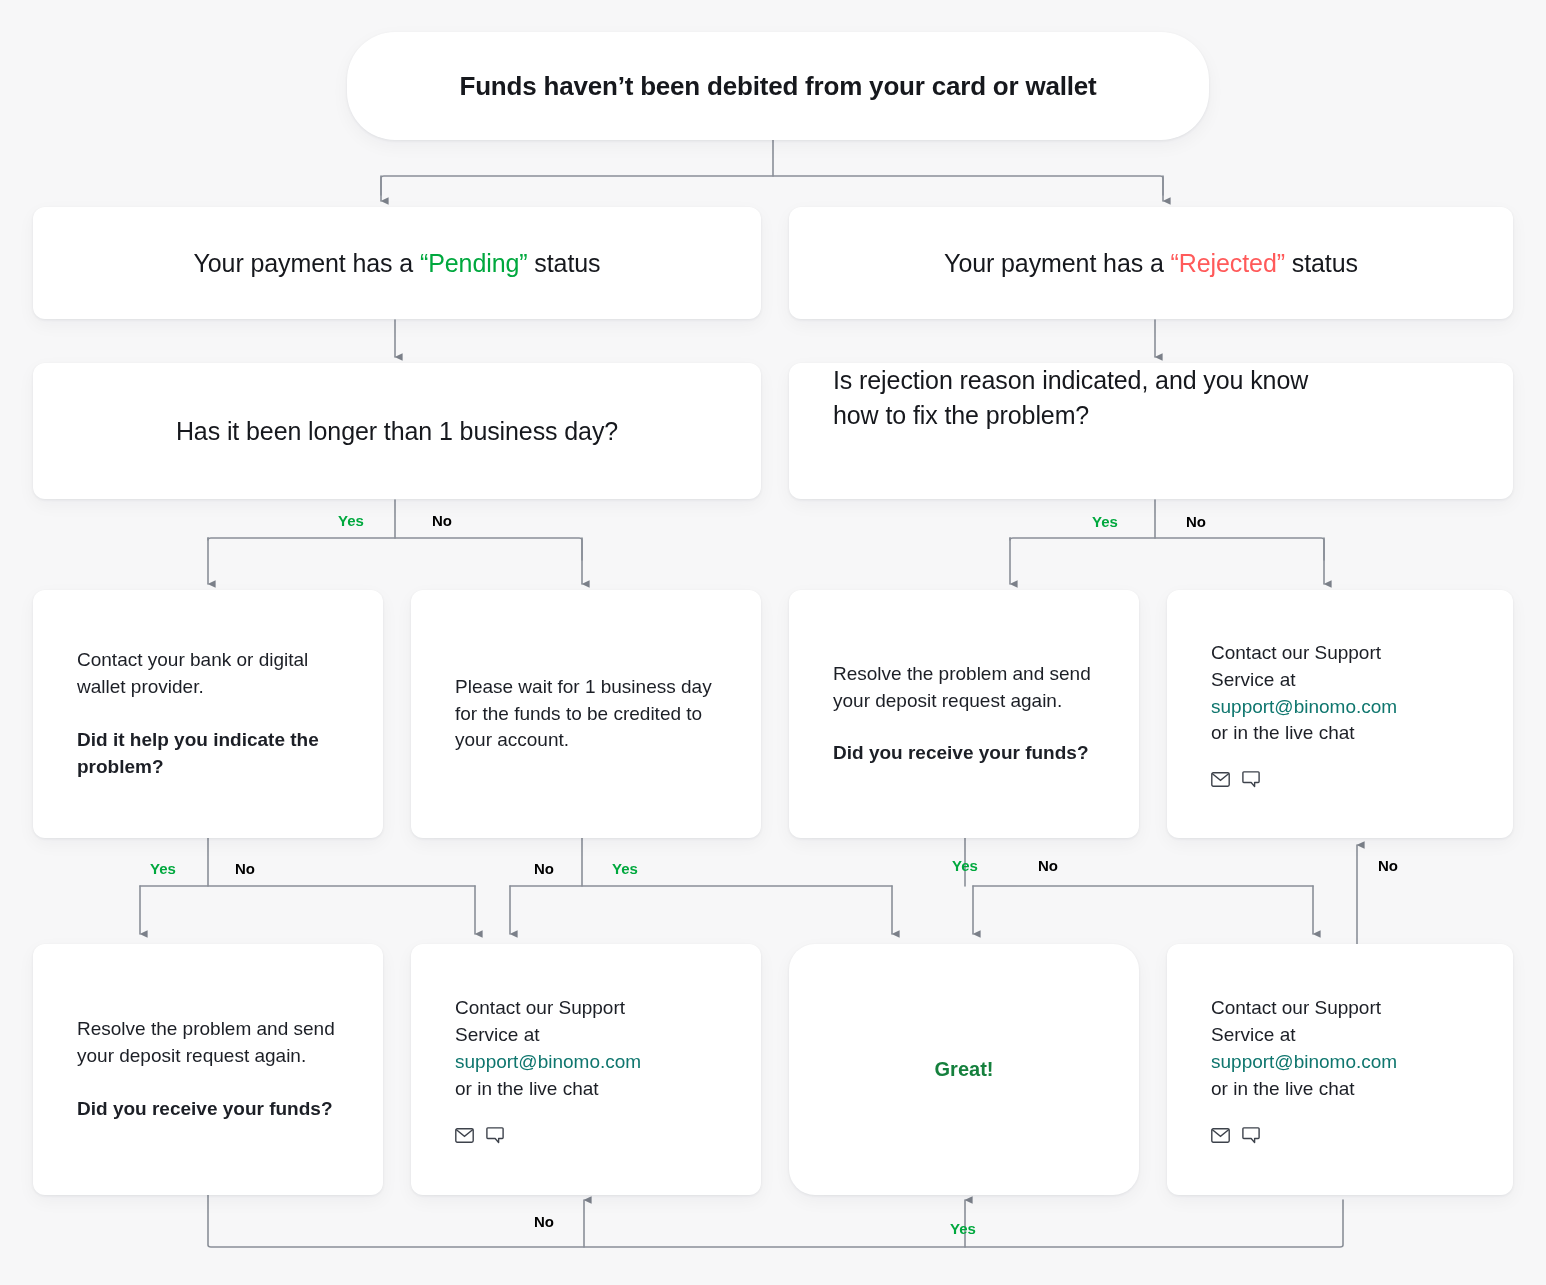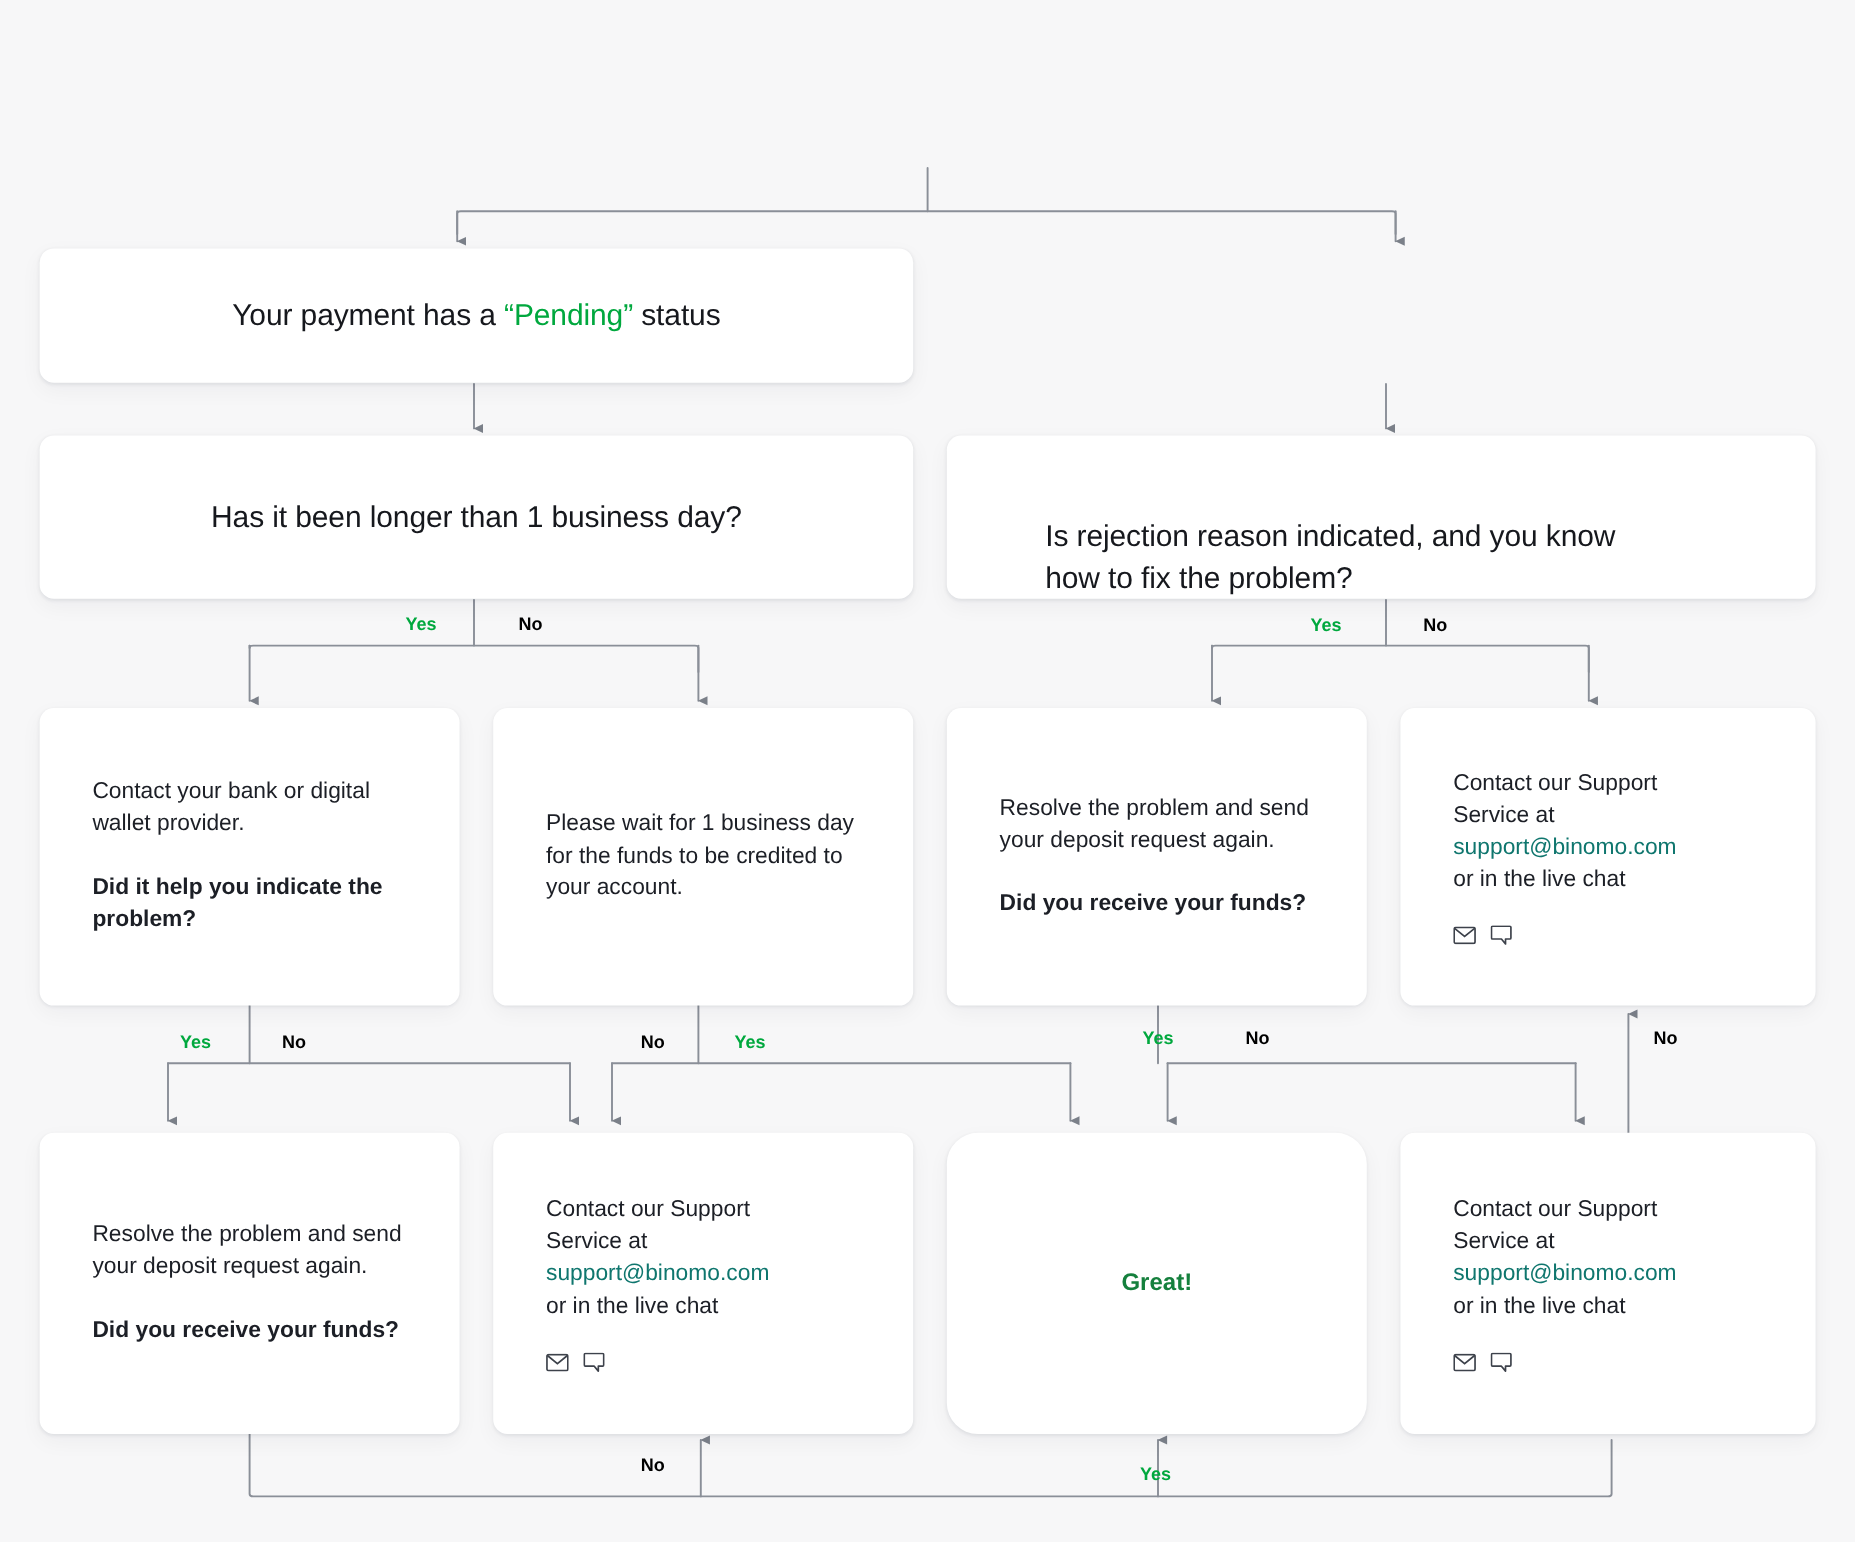--- a/index.html
+++ b/index.html
@@ -181,34 +181,42 @@
       <path d="M1313,886 L1313,934" marker-end="url(#ah)"></path>
 
       <path d="M1357,944 L1357,845" marker-end="url(#ahup)"></path>
 
       <path d="M208,1195 L208,1245 Q208,1247 211,1247 L1340,1247 Q1343,1247 1343,1245 L1343,1200"></path>
       <path d="M584,1247 L584,1200" marker-end="url(#ahup)"></path>
       <path d="M965,1247 L965,1200" marker-end="url(#ahup)"></path>
     </g>
   </svg>
 
+  <div class="card pill" style="left:347px; top:32px; width:862px; height:108px;">
+    <div class="root-title">Funds haven’t been debited from your card or wallet</div>
+  </div>
 
   <div class="card center" style="left:33px; top:207px; width:728px; height:112px;text-align:center;">
     <div class="status-line">
       <span>Your payment has a </span><span class="pending">“Pending”</span><span> status</span>
     </div>
   </div>
 
+  <div class="card center" style="left:789px; top:207px; width:724px; height:112px;">
+    <div class="status-line">
+      <span>Your payment has a </span><span class="rejected">“Rejected”</span><span> status</span>
+    </div>
+  </div>
 
   <div class="card center" style="left:33px; top:363px; width:728px; height:136px;">
     <div class="question-line">Has it been longer than 1 business day?</div>
   </div>
 
   <div class="card" style="left:789px; top:363px; width:724px; height:136px;
-              align-items:flex-end; padding-left:82px;">
+              align-items:flex-start; padding-left:44px;">
     <div class="question-line">
       <span>Is rejection reason indicated, and you know</span><br>
       <span>how to fix the problem?</span>
     </div>
   </div>
 
   <div class="card body-card" style="left:33px; top:590px; width:350px; height:248px;">
     <div class="inner">
       <div class="body-text">Contact your bank or digital wallet provider.</div>
       <div class="body-text bold">Did it help you indicate the problem?</div>

